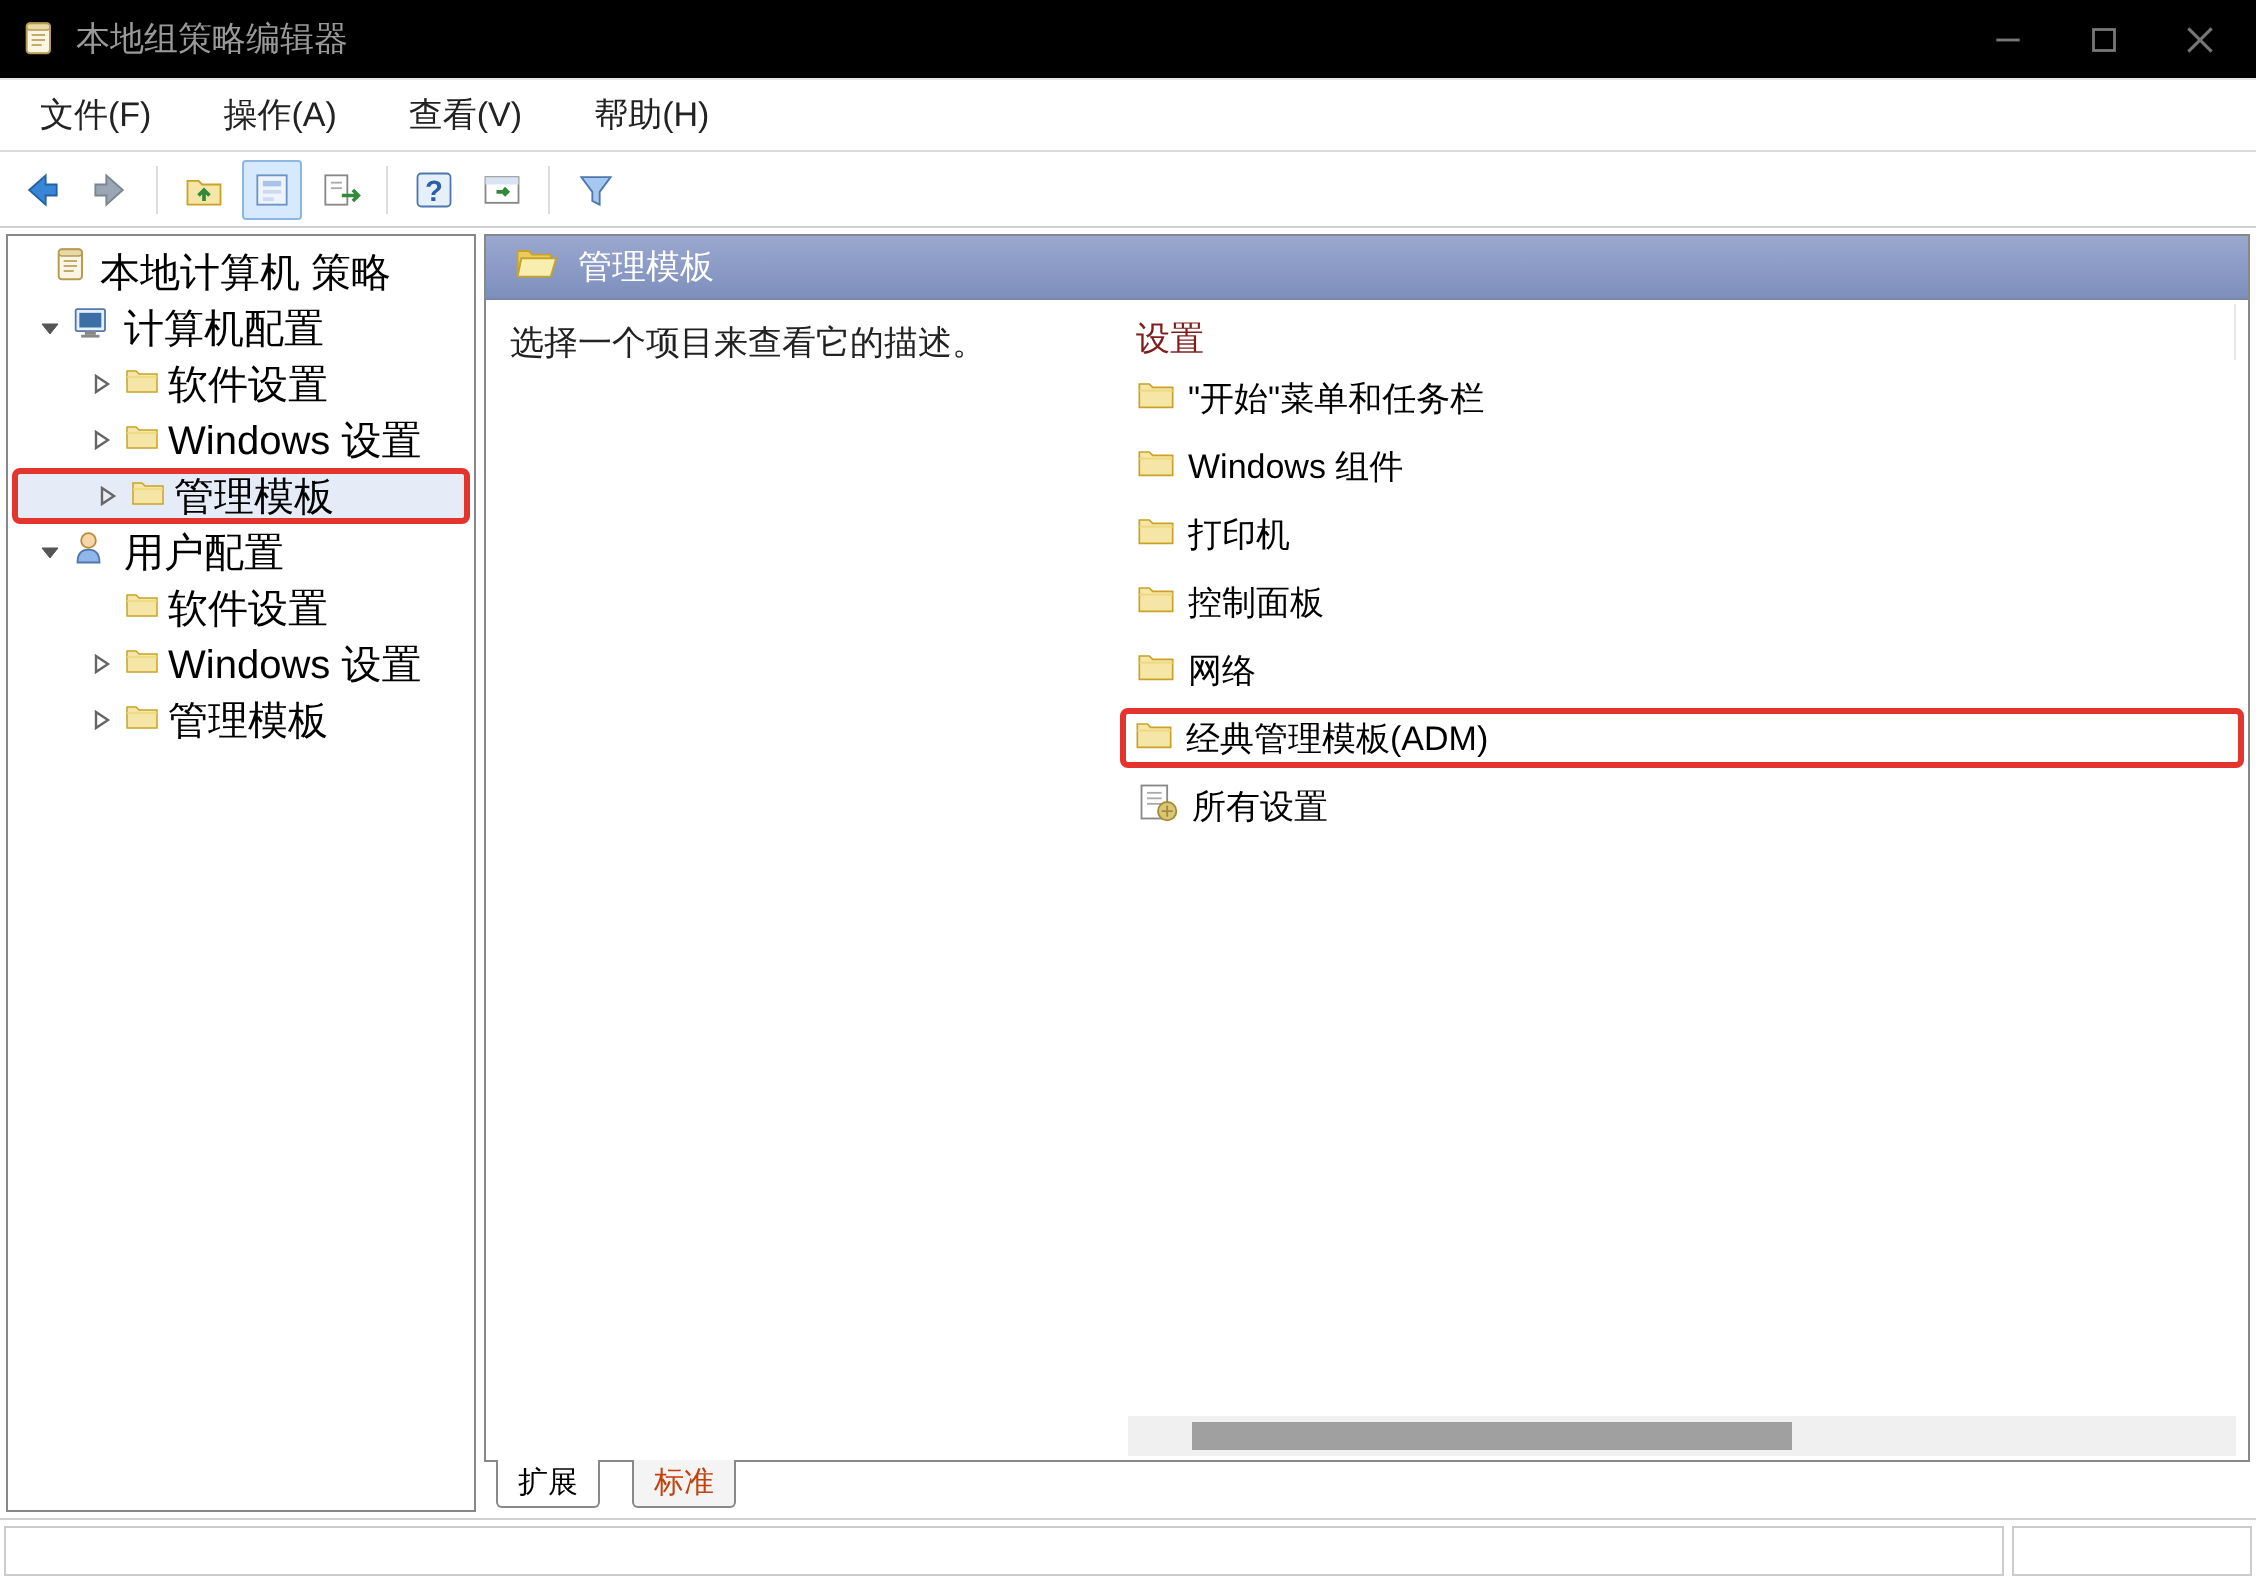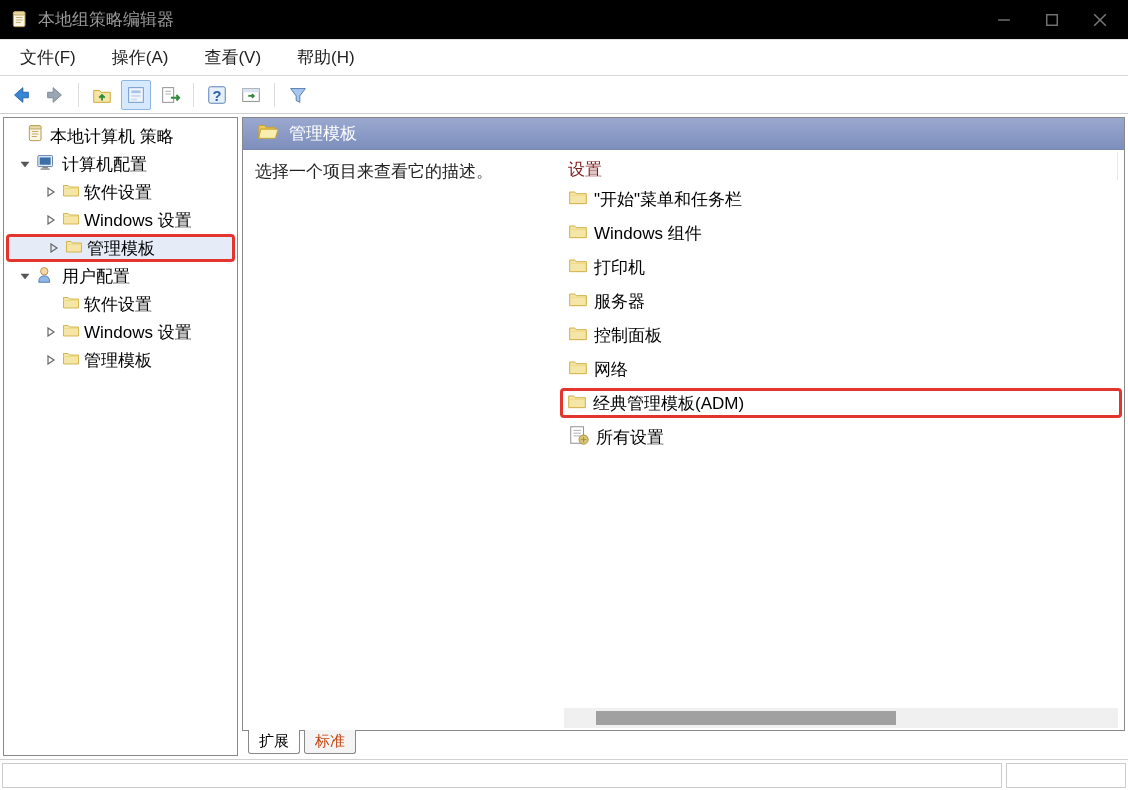--- a/index.html
+++ b/index.html
@@ -90,21 +90,21 @@
     height: calc(790px - 40px - 36px - 38px - 30px); 
     border-bottom: 1px solid #d0d0d0;
   }
   .tree-pane {
     width: 235px;
     border: 1px solid #888;
     margin: 3px 0 3px 3px;
     background: #fff;
     overflow: auto;
     padding: 4px 2px;
-    font-size: 17px;
+    font-size: 20px;
   }
   .right-pane {
     flex: 1;
     margin: 3px 3px 3px 4px;
     display: flex;
     flex-direction: column;
   }
   .list-container {
     flex: 1;
     border: 1px solid #888;
@@ -198,21 +198,21 @@
     background: #f0f0f0;
   }
 
   
   .tabs {
     height: 26px;
     display: flex;
     align-items: flex-start;
     margin-top: -1px;
     padding-left: 6px;
-    gap: 4px;
+    gap: 16px;
     font-size: 15px;
   }
   .tab {
     border: 1px solid #888;
     border-top: none;
     background: #fff;
     padding: 2px 10px 2px 10px;
     position: relative;
     top: 0;
     border-bottom-left-radius: 3px;
@@ -583,26 +583,20 @@
             <div class="settings-item">
               <span class="folder-icon"><svg>
                     <use href="#icon-folder"></use>
                   </svg></span>
               <span>打印机</span>
             </div>
             <div class="settings-item">
               <span class="folder-icon"><svg>
                     <use href="#icon-folder"></use>
                   </svg></span>
-              <span>服务器</span>
-            </div>
-            <div class="settings-item">
-              <span class="folder-icon"><svg>
-                    <use href="#icon-folder"></use>
-                  </svg></span>
               <span>控制面板</span>
             </div>
             <div class="settings-item">
               <span class="folder-icon"><svg>
                     <use href="#icon-folder"></use>
                   </svg></span>
               <span>网络</span>
             </div>
             <div class="settings-item highlight-red">
               <span class="folder-icon"><svg>

